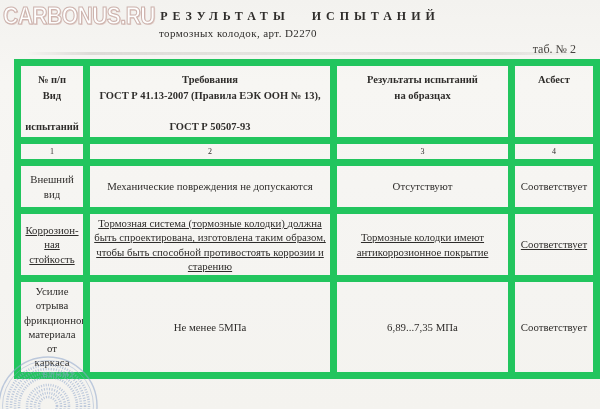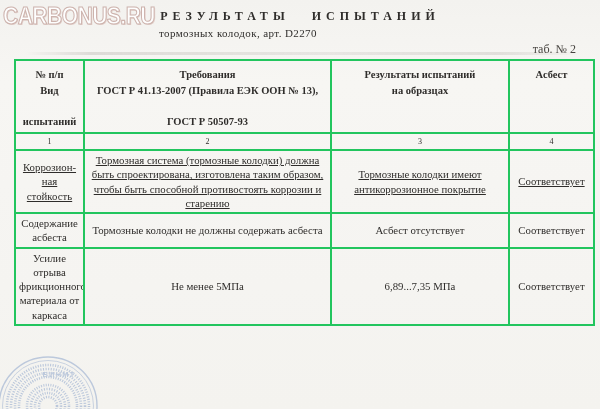--- a/index.html
+++ b/index.html
@@ -27,21 +27,21 @@
   .scan-streak{
     position:absolute;top:52px;left:25px;width:556px;height:3px;
     background:linear-gradient(90deg,rgba(150,145,138,0) 0%,rgba(150,145,138,0.25) 12%,rgba(150,145,138,0.14) 55%,rgba(150,145,138,0.22) 85%,rgba(150,145,138,0) 100%);
     filter:blur(0.5px);
   }
   table.doc-table{
     position:absolute;top:59px;left:14px;width:579px;
     border-collapse:collapse;table-layout:fixed;
   }
   .doc-table td,.doc-table th{
-    border:2px solid #22c55e;text-align:center;vertical-align:middle;
+    border:7px solid #22c55e;text-align:center;vertical-align:middle;
     white-space:pre-line;padding:2px 3px;font-size:10.8px;line-height:1.32;
     overflow:hidden;
   }
   .doc-table th{
     font-weight:bold;font-size:10.5px;vertical-align:top;padding-top:6px;line-height:1.5;
   }
   tr.r-head{height:58px;}
   tr.r-num{height:13px;}
   tr.r-num td{font-size:8px;line-height:1;padding:1px 0;height:13px;}
   tr.r1{height:48px;}
@@ -80,33 +80,32 @@
     <th>Результаты испытаний
 на образцах</th>
     <th>Асбест</th>
   </tr>
   <tr class="r-num">
     <td>1</td>
     <td>2</td>
     <td>3</td>
     <td>4</td>
   </tr>
+  <tr class="r1">
+    <td>Внешний вид</td>
+    <td>Механические повреждения не допускаются</td>
+    <td>Отсутствуют</td>
+    <td>Соответствует</td>
+  </tr>
   <tr class="r2">
     <td>Коррозион-
 ная стойкость</td>
     <td>Тормозная система (тормозные колодки) должна быть спроектирована, изготовлена таким образом, чтобы быть способной противостоять коррозии и старению</td>
     <td>Тормозные колодки имеют
 антикоррозионное покрытие</td>
-    <td>Соответствует</td>
-  </tr>
-  <tr class="r3">
-    <td>Содержание
-асбеста</td>
-    <td>Тормозные колодки не должны содержать асбеста</td>
-    <td>Асбест отсутствует</td>
     <td>Соответствует</td>
   </tr>
   <tr class="r4">
     <td>Усилие отрыва
 фрикционного
 материала от
 каркаса</td>
     <td>Не менее 5МПа</td>
     <td>6,89...7,35 МПа</td>
     <td>Соответствует</td>

